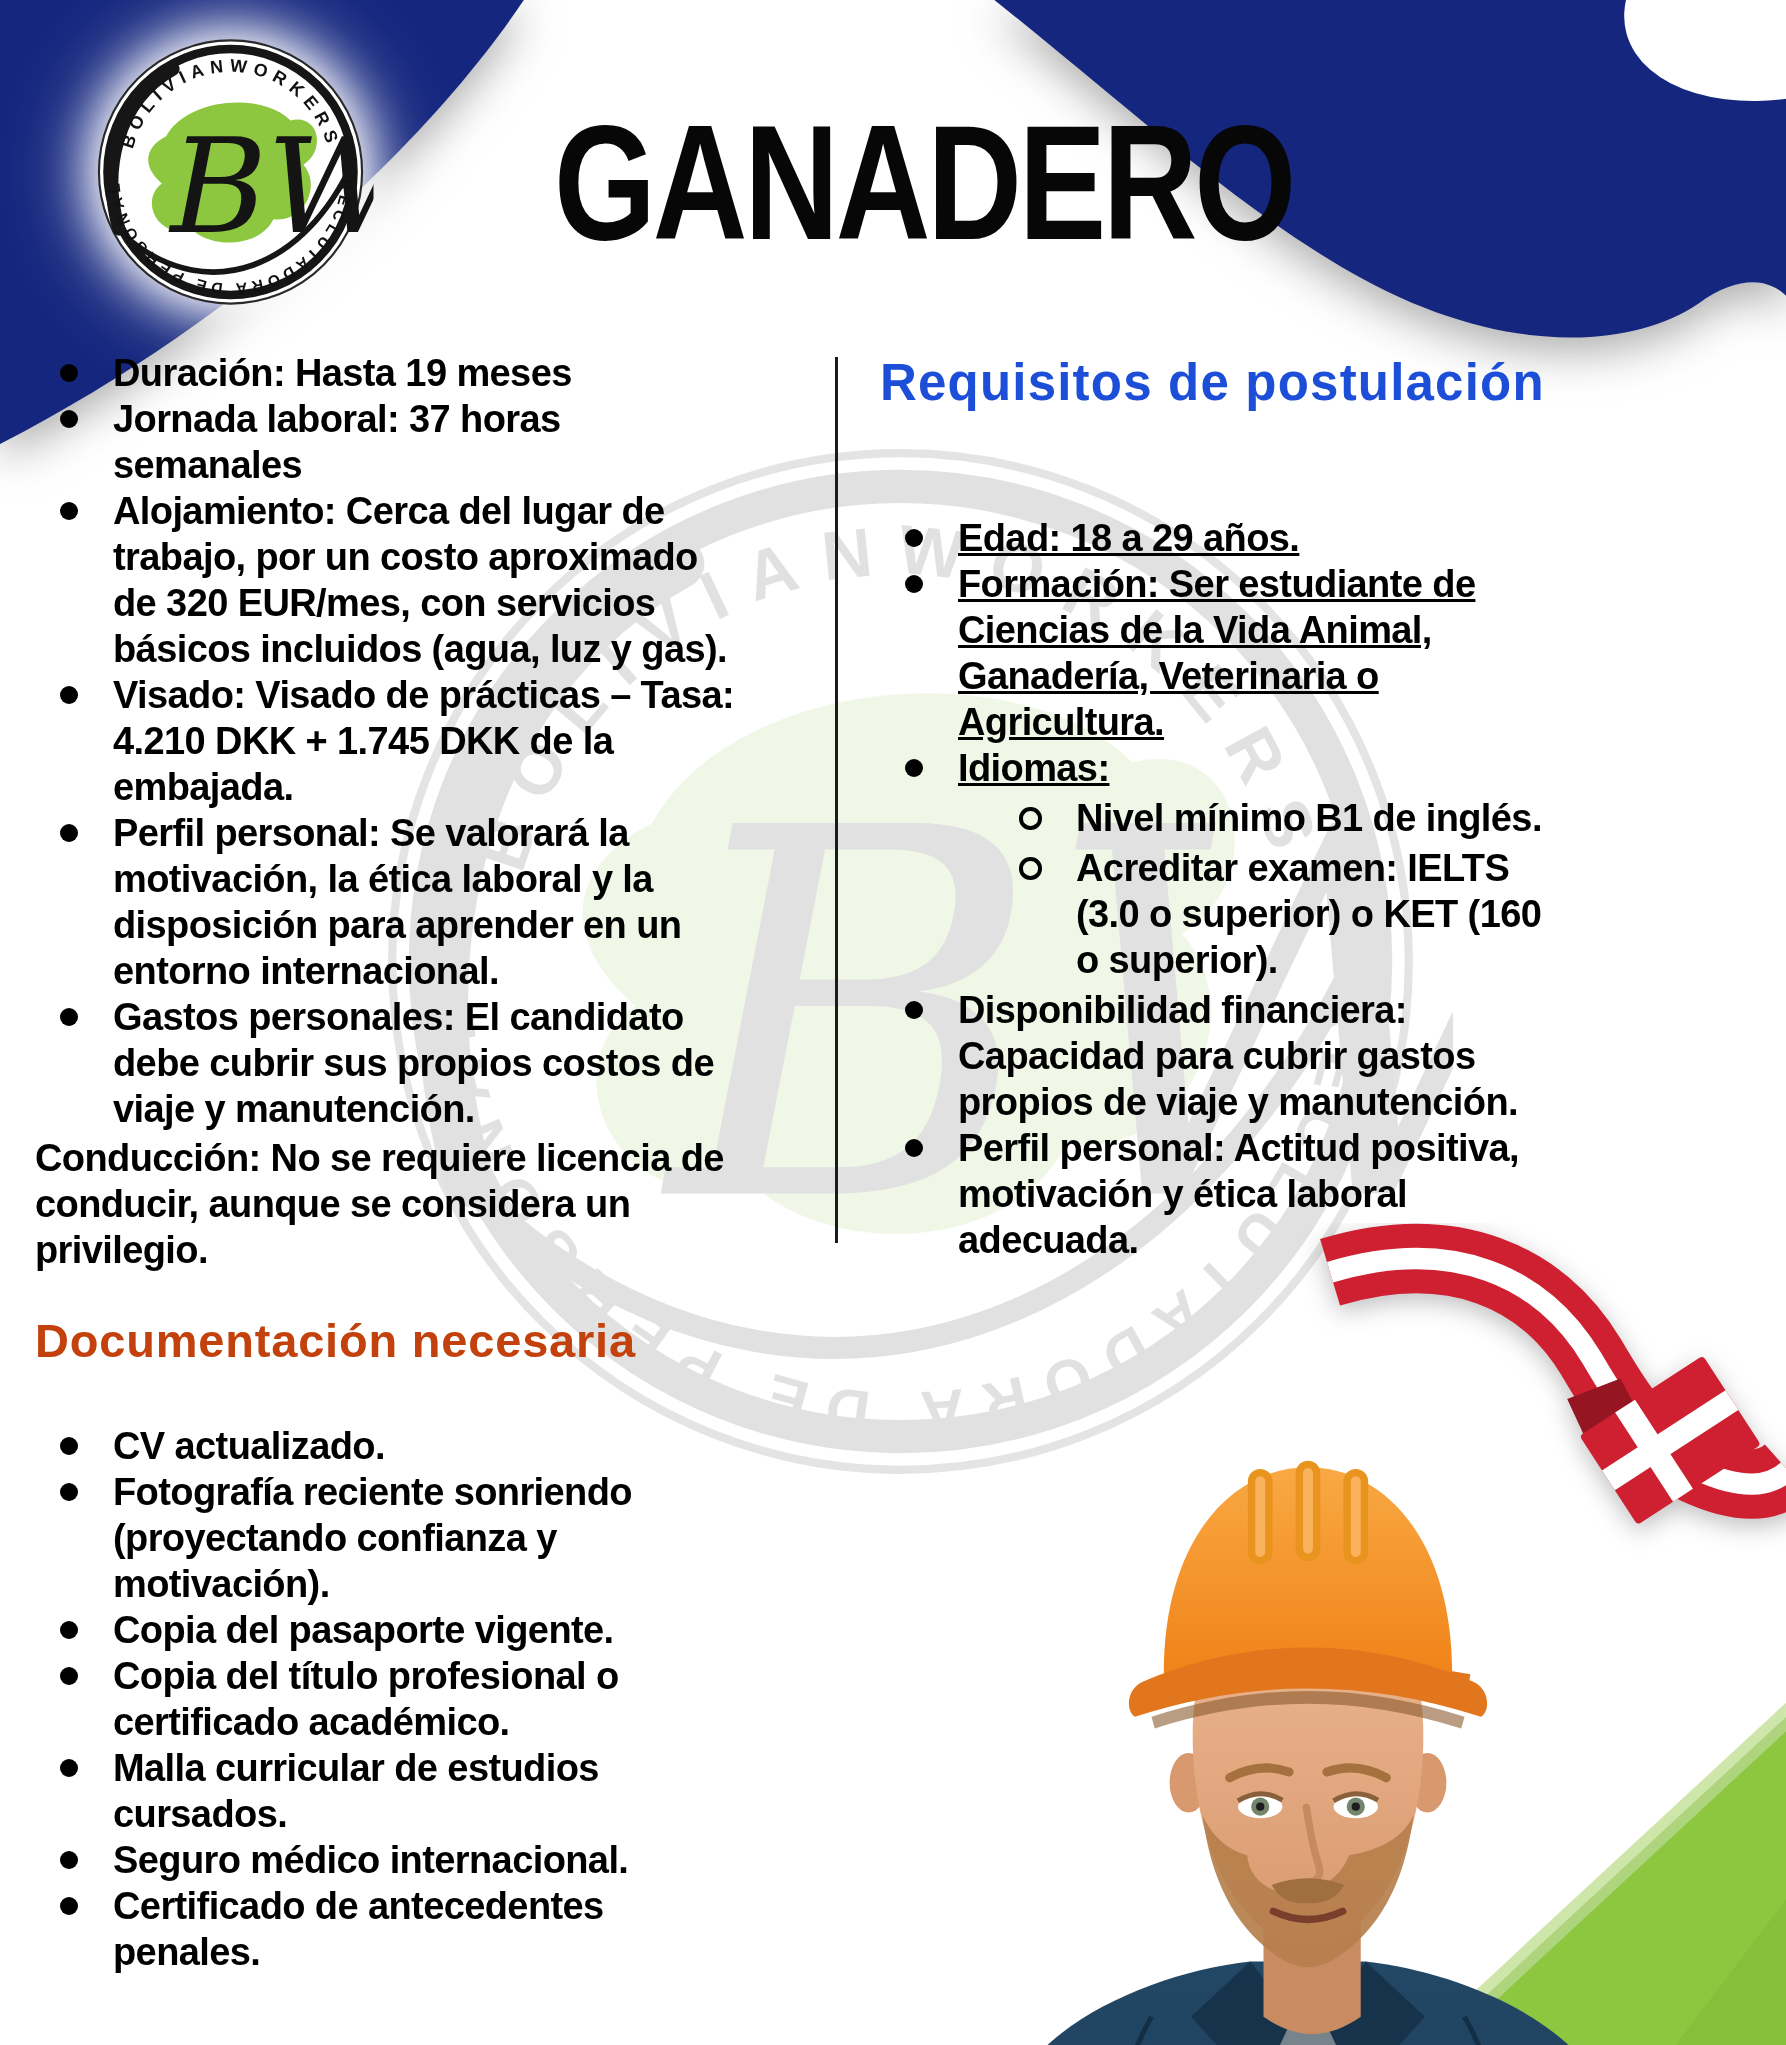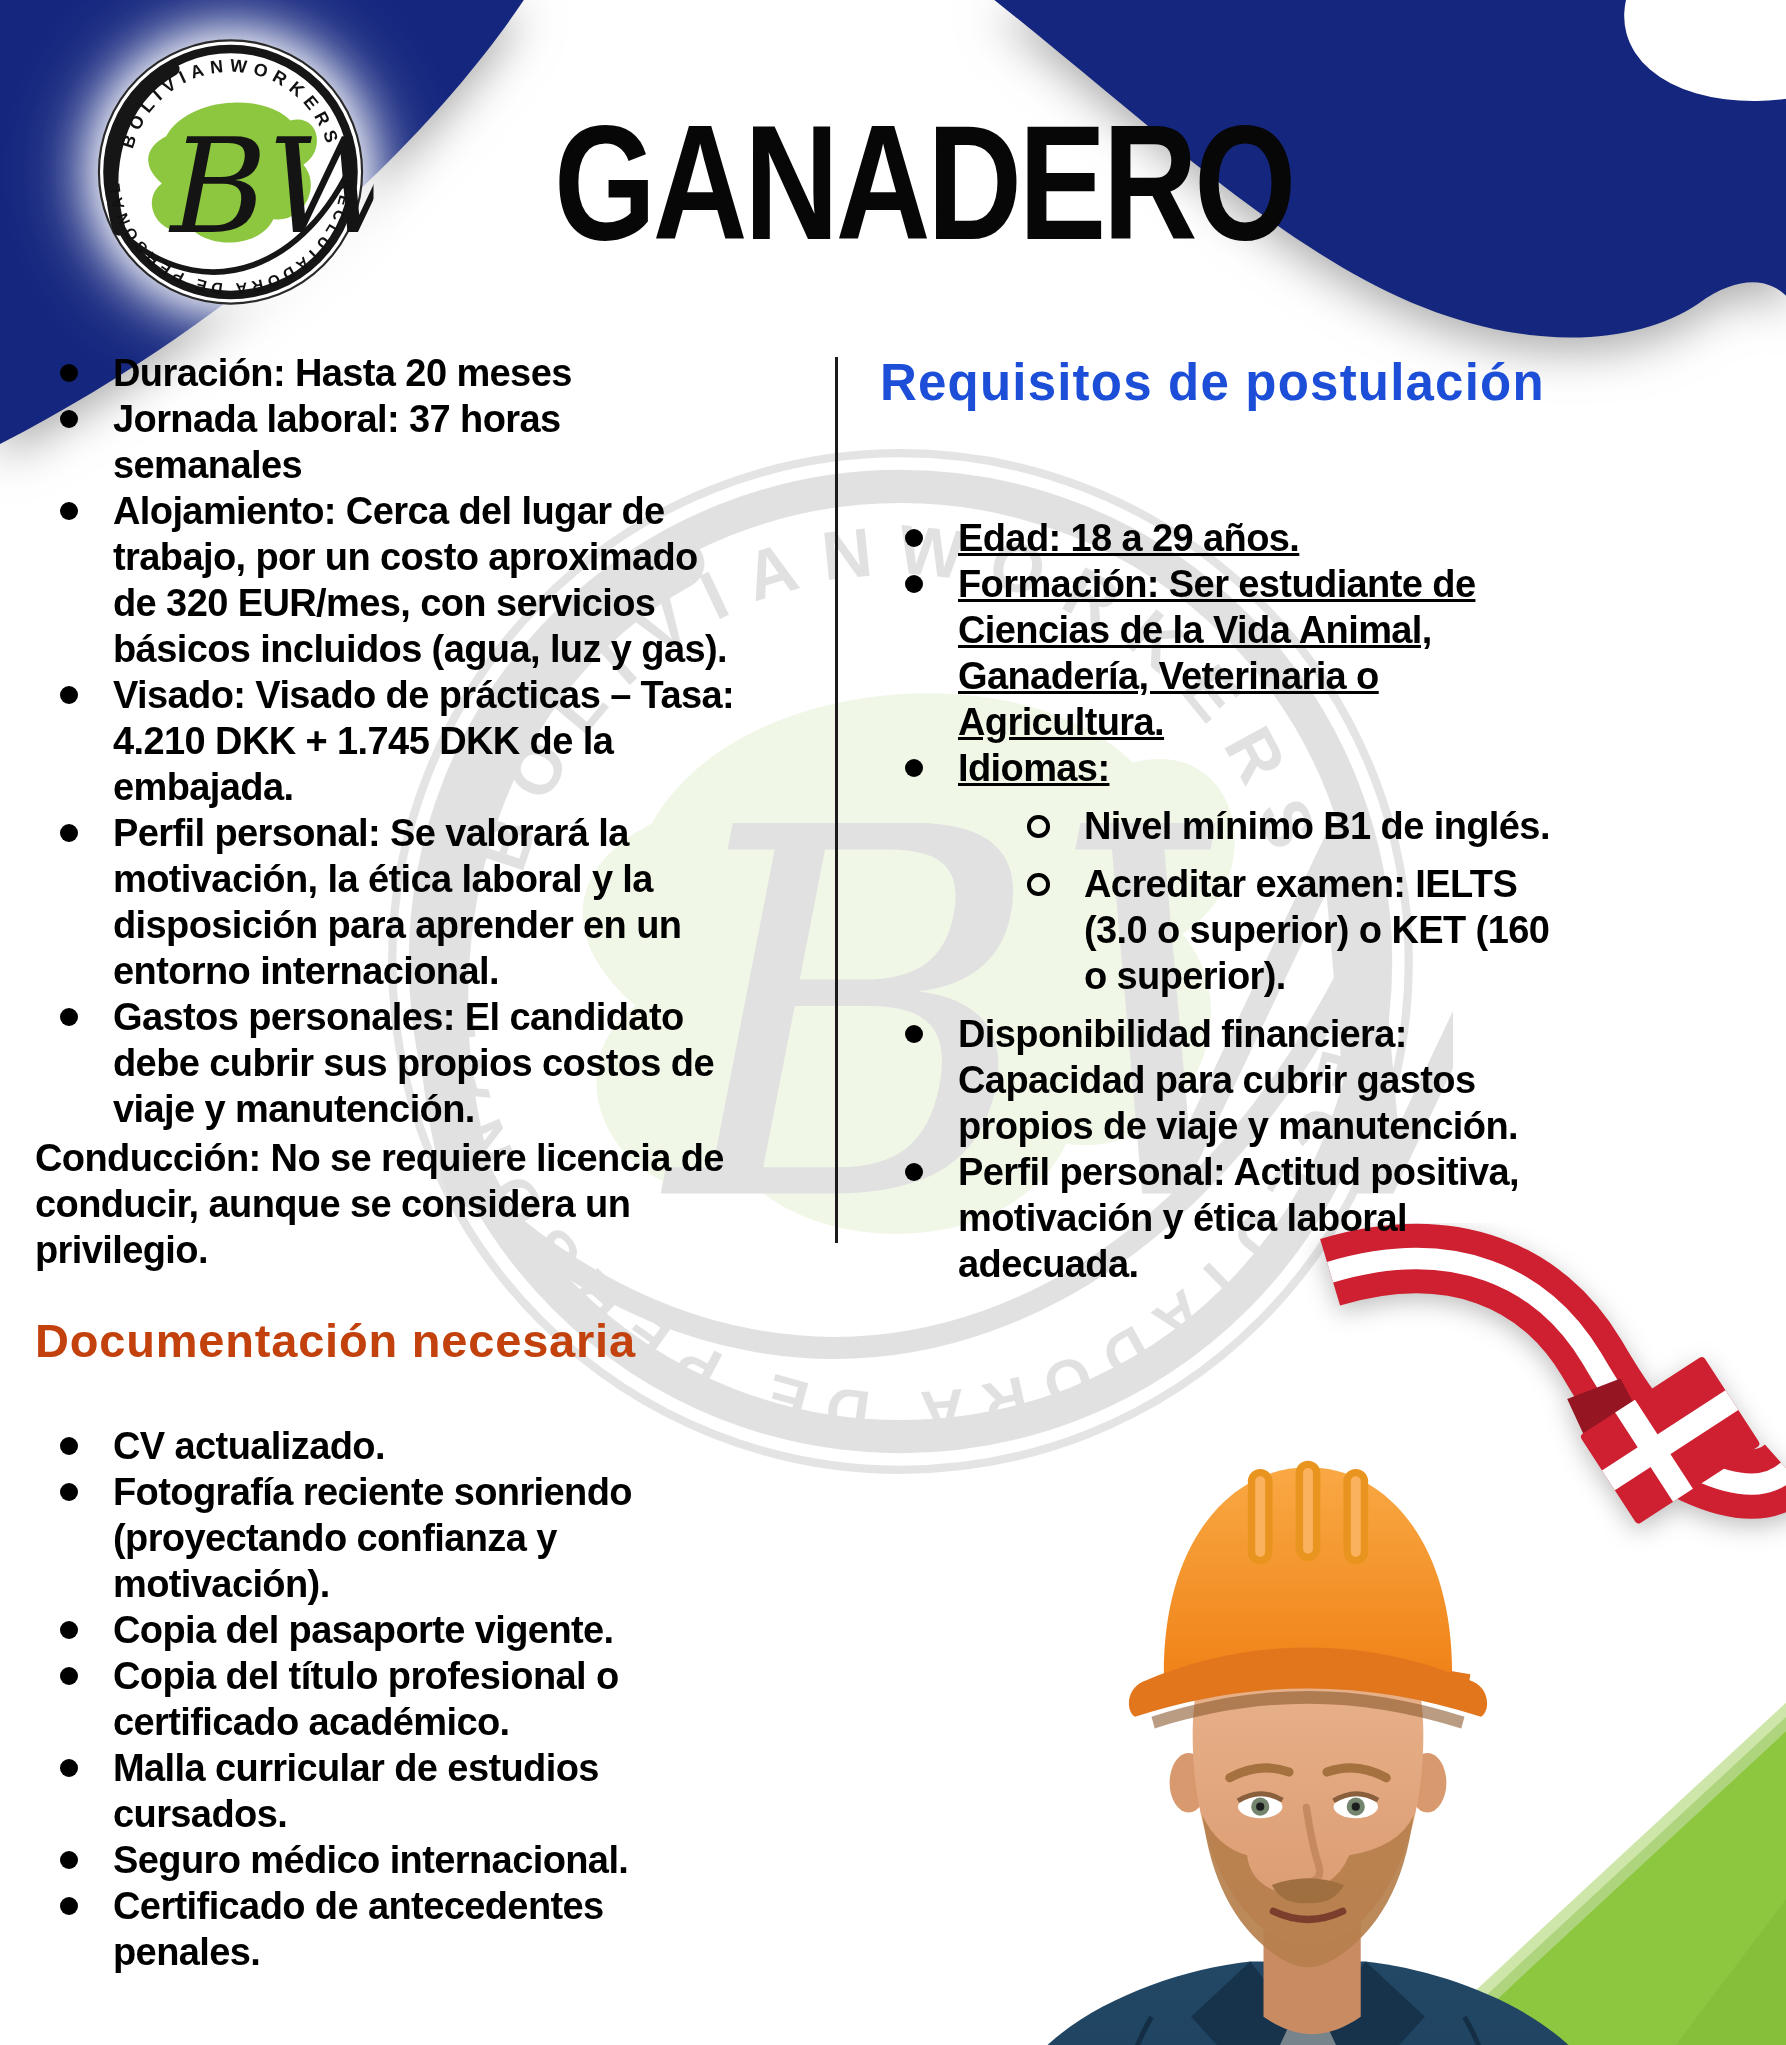--- a/index.html
+++ b/index.html
@@ -24,21 +24,21 @@
   
   .body-text{font-size:38px;font-weight:700;color:#000;line-height:46px;letter-spacing:-0.6px;}
   #col-left{left:35px;top:350px;width:708px;}
   #col-right{left:880px;top:352px;width:695px;}
   #col-divider{left:835px;top:357px;width:2.5px;height:886px;background:#1b1b1b;}
   ul.blist{list-style:none;margin:0;padding:0;}
   ul.blist>li{position:relative;padding-left:78px;margin:0;}
   ul.blist>li .dot{
     position:absolute;left:25px;top:14px;width:18px;height:18px;border-radius:50%;background:#000;}
   ul.sublist{list-style:none;margin:0;padding:0;}
-  ul.sublist>li{position:relative;padding-left:192px;margin:12px;}
+  ul.sublist>li{position:relative;padding-left:192px;margin:4px;}
   ul.sublist>li .ring{
     position:absolute;left:135px;top:12.3px;width:14.7px;height:14.7px;border-radius:50%;
     border:4.9px solid #000;background:transparent;}
   #left-paragraph{margin:2.5px 0 0 0;}
   #doc-heading{margin:39px 0 0 0;font-size:47px;font-weight:700;letter-spacing:0.8px;line-height:57px;color:#c2410c;}
   #doc-list{margin-top:54px;}
   #right-heading{margin:0;font-size:51px;font-weight:700;letter-spacing:1.2px;line-height:61px;color:#1d4ed8;}
   #right-list-top{margin-top:102px;text-decoration:underline;}
   
   #bottom-green{left:0;top:0;width:1787px;height:2557px;pointer-events:none;}
@@ -185,21 +185,21 @@
   <use href="#bw-logo-symbol"></use>
 </svg>
 
 <div id="page-title" class="abs">GANADERO</div>
 
 <div id="col-divider" class="abs"></div>
 
 <div id="col-left" class="abs body-text">
   <ul class="blist">
 
-  <li><span class="dot"></span><span>Duración: Hasta 20 meses</span></li>
+  <li><span class="dot"></span><span>Duración: Hasta 19 meses</span></li>
       <li><span class="dot"></span><span>Jornada laboral: 37 horas semanales</span></li>
       <li><span class="dot"></span><span>Alojamiento: Cerca del lugar de trabajo, por un costo aproximado de 320 EUR/mes, con servicios básicos incluidos (agua, luz y gas).</span></li>
       <li><span class="dot"></span><span>Visado: Visado de prácticas – Tasa: 4.210 DKK + 1.745 DKK de la embajada.</span></li>
       <li><span class="dot"></span><span>Perfil personal: Se valorará la motivación, la ética laboral y la disposición para aprender en un entorno internacional.</span></li>
       <li><span class="dot"></span><span>Gastos personales: El candidato debe cubrir sus propios costos de viaje y manutención.</span></li>
     </ul>
   <p id="left-paragraph">Conducción: No se requiere licencia de conducir, aunque se considera un privilegio.</p>
   <h2 id="doc-heading">Documentación necesaria</h2>
   <ul id="doc-list" class="blist">
 

